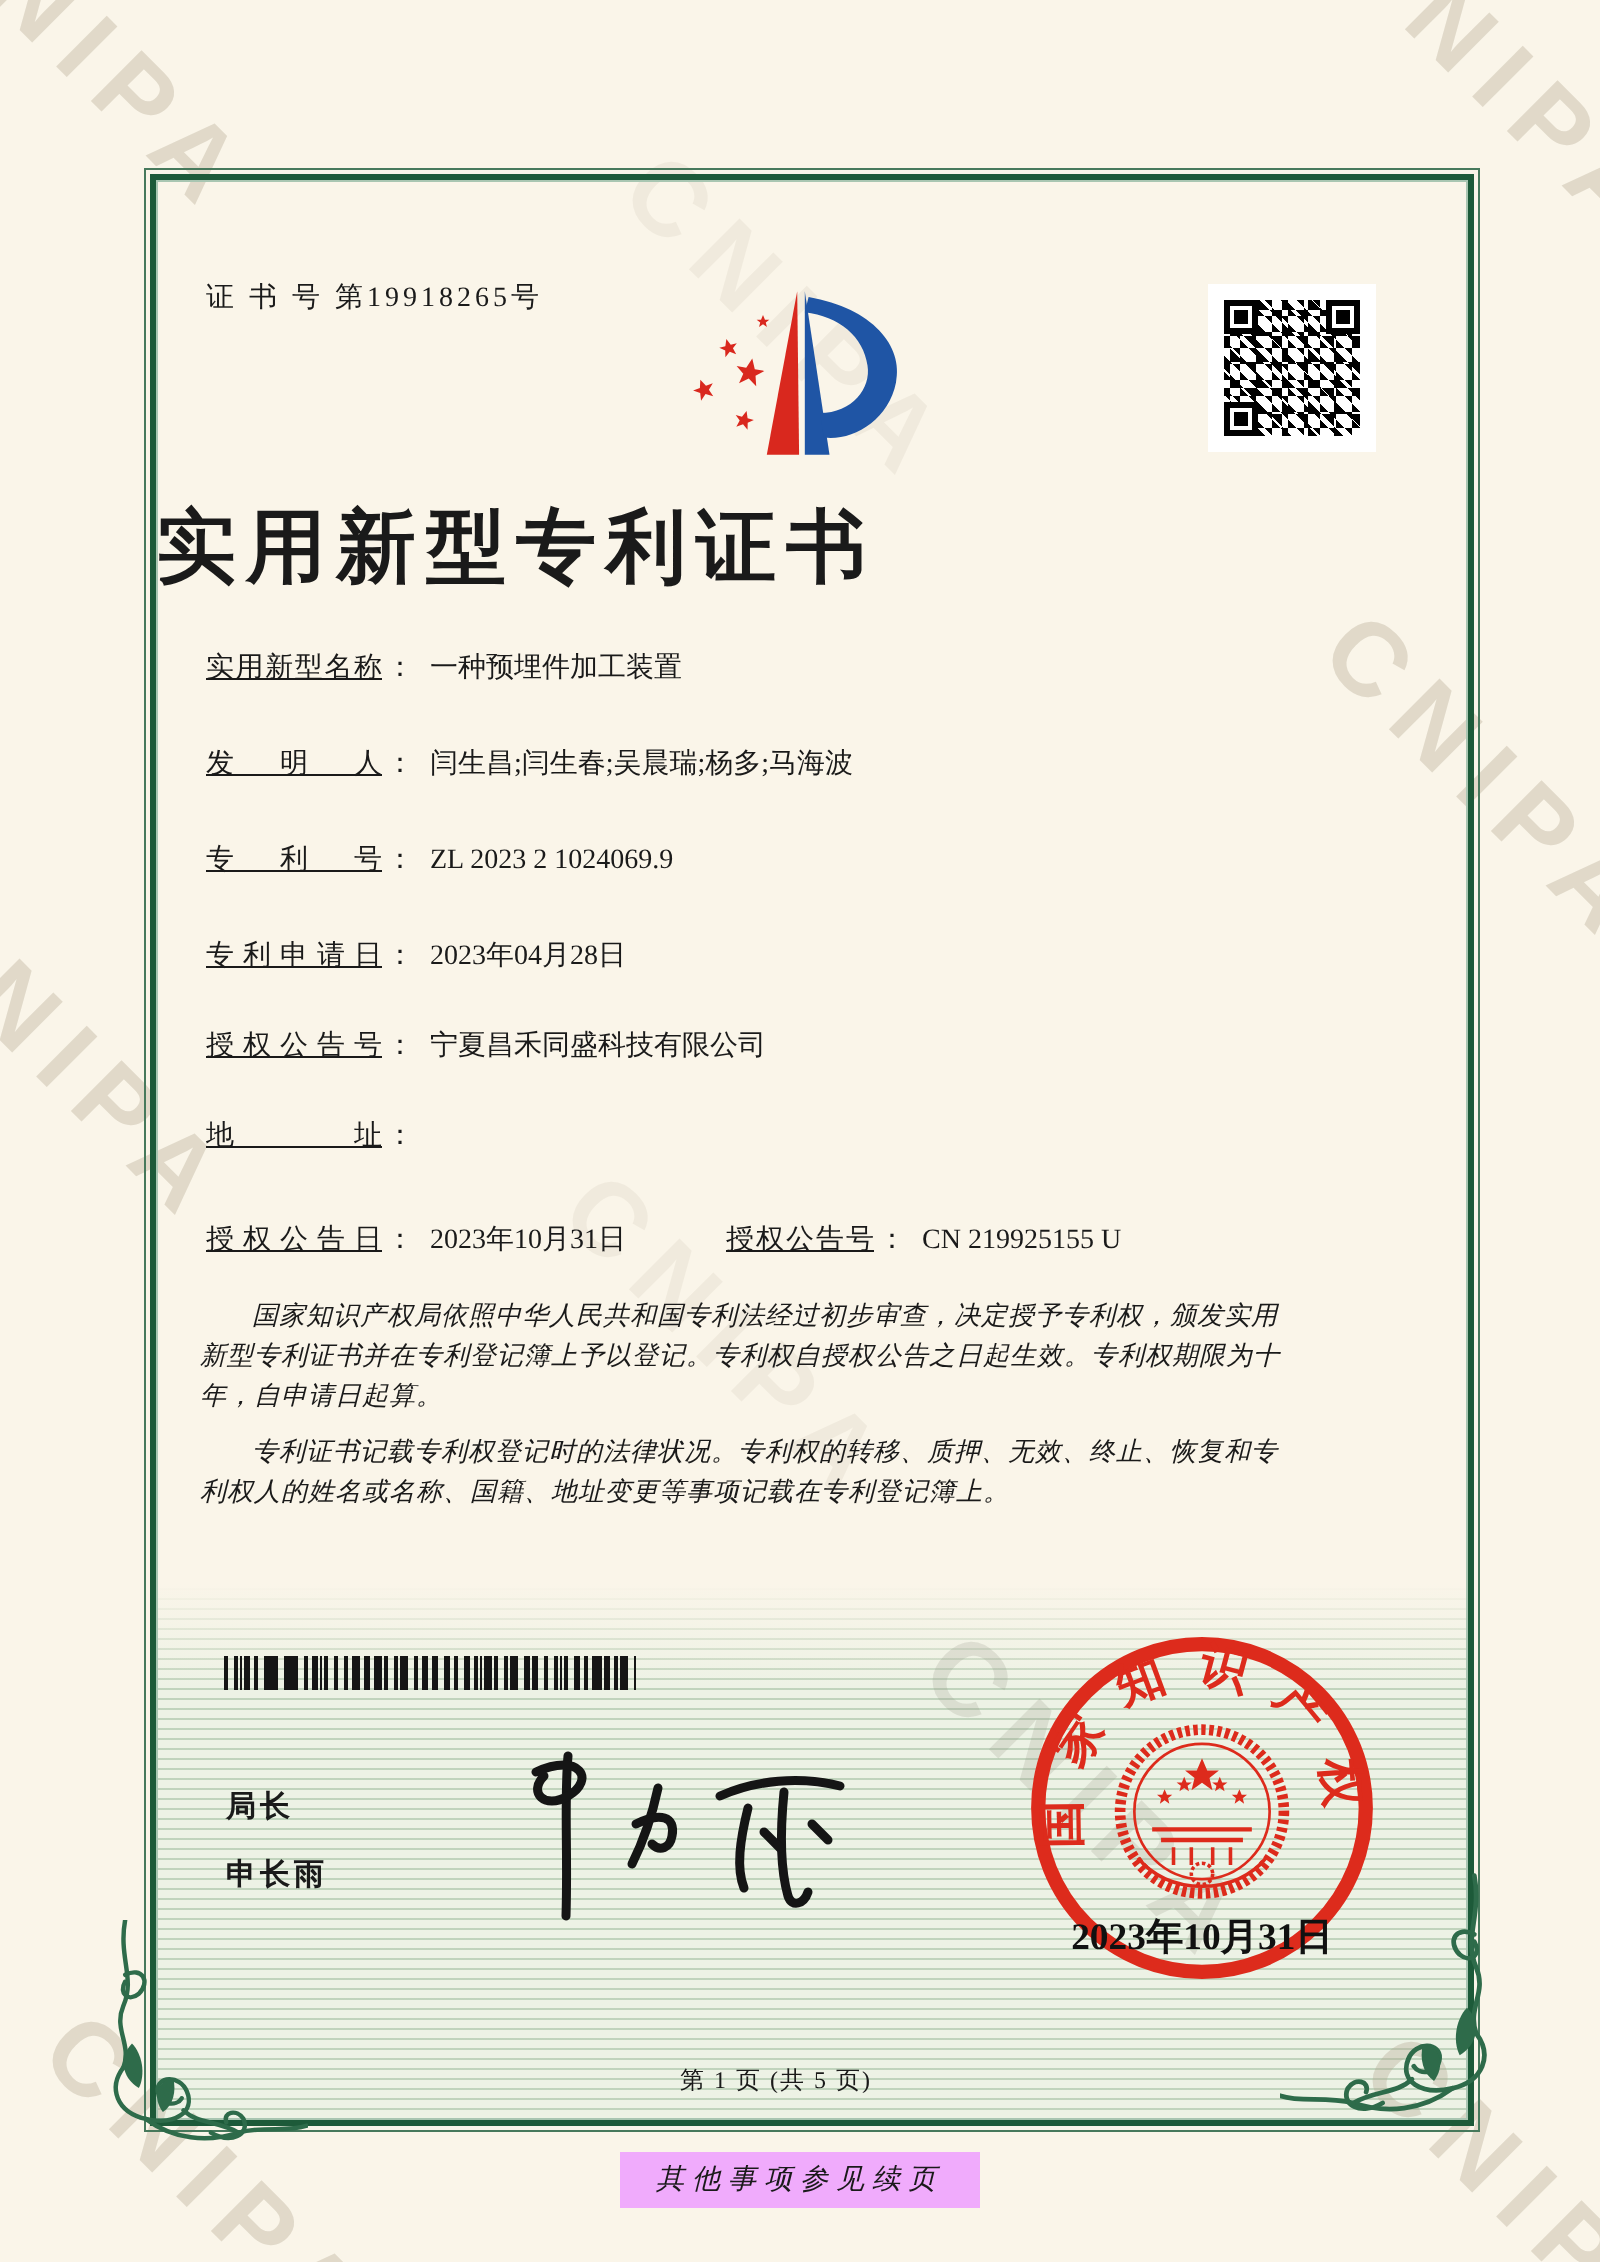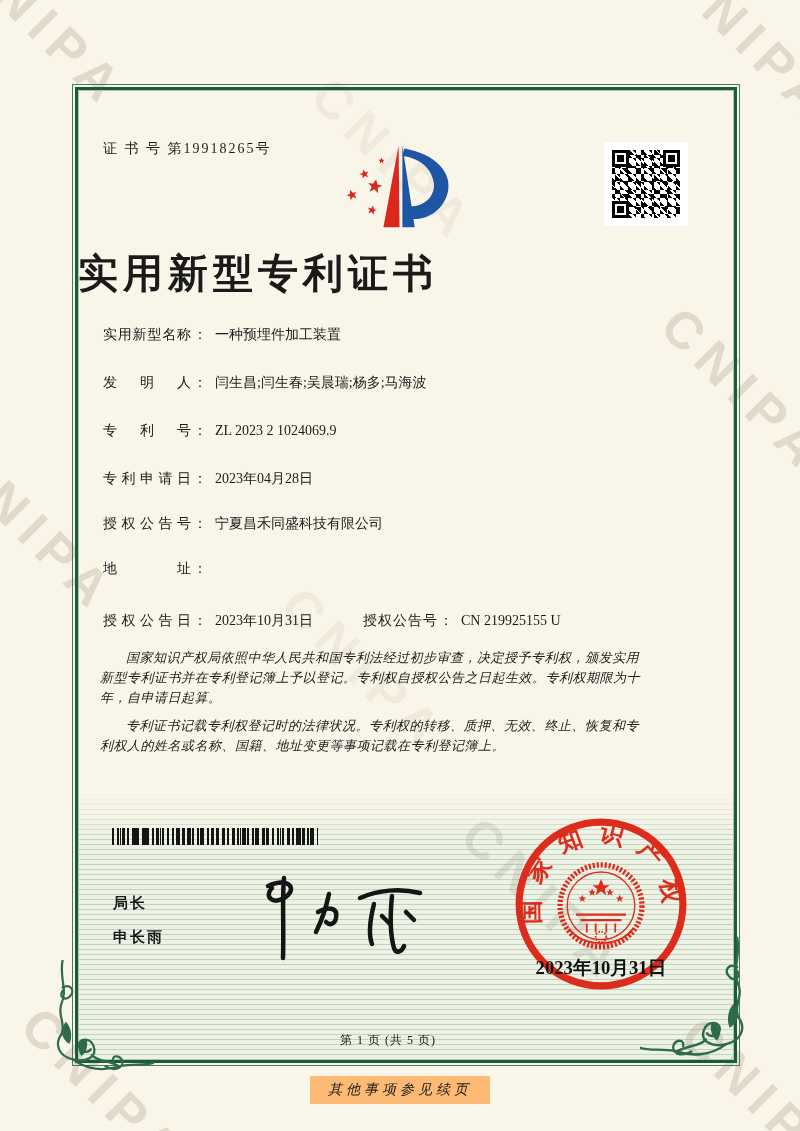--- a/index.html
+++ b/index.html
@@ -42,21 +42,21 @@
       background-size:8px 8px,13px 13px;background-position:0 0,3px 5px;}
   .qr-finder{position:absolute;width:17px;height:17px;border:3px solid #000;background:#fff;box-sizing:border-box;}
   .qr-finder::after{content:"";position:absolute;inset:2px;background:#000;}
   .qr-finder.tl{left:8px;top:8px;} .qr-finder.tr{right:8px;top:8px;} .qr-finder.bl{left:8px;bottom:8px;}
 
   .title{position:absolute;left:78px;top:246px;width:772px;
       font-size:40px;font-weight:bold;letter-spacing:5px;z-index:4;}
 
   
   .frow{position:absolute;left:103px;width:548px;display:flex;font-size:14px;line-height:21px;z-index:4;}
-  .flabel{display:inline-block;width:88px;text-align:justify;text-align-last:justify;flex:none;}
+  .flabel{display:inline-block;width:88px;text-align:justify;text-align-last:justify;flex:none;text-decoration:underline;}
   .fcolon{flex:none;margin:0 8px 0 2px;}
   .fvalue{display:block;max-width:398px;text-align:right;}
   .frow.r1{top:324px;} .frow.r2{top:372px;} .frow.r3{top:420px;} .frow.r4{top:468px;}
   .frow.r5{top:513px;} .frow.r6{top:558px;} .frow.r7{top:610px;}
   .frow .group2{position:absolute;left:240px;display:flex;margin-left:20px;}
   .frow .group2 .flabel{width:74px;}
 
   
   .paras{position:absolute;left:100px;top:648px;width:548px;z-index:4;}
   .paras p{margin:0 0 8px 0;font-size:13px;line-height:20px;letter-spacing:.5px;
@@ -71,21 +71,21 @@
   .signer-position{position:absolute;left:113px;top:894px;font:bold 15px "Liberation Sans","DejaVu Sans",sans-serif;letter-spacing:2px;z-index:4;}
   .signer-name{position:absolute;left:113px;top:928px;font:bold 15px "Liberation Sans","DejaVu Sans",sans-serif;letter-spacing:2px;z-index:4;}
   .signature{position:absolute;left:232px;top:860px;z-index:4;}
 
   
   .seal{position:absolute;left:512px;top:815px;width:178px;height:178px;z-index:5;}
 
   
   .page-info{position:absolute;left:78px;top:1032px;width:620px;text-align:center;font-size:12px;z-index:4;letter-spacing:1px;}
   .continuation{position:absolute;left:0;top:1076px;width:800px;text-align:center;z-index:4;}
-  .continuation span{display:inline-block;background:#fdba74;padding:5px 18px;
+  .continuation span{display:inline-block;background:#f0abfc;padding:5px 18px;
       font-size:14px;font-style:italic;letter-spacing:4px;text-align:center;}
 </style>
 </head>
 <body>
 
 <div class="page">
 
   <svg width="0" height="0" style="position:absolute" aria-hidden="true">
     <defs>
       <path id="star5" d="M0,-10 L2.94,-3.09 L9.51,-3.09 L4.2,1.18 L5.88,8.09 L0,3.8 L-5.88,8.09 L-4.2,1.18 L-9.51,-3.09 L-2.94,-3.09 Z"></path>

